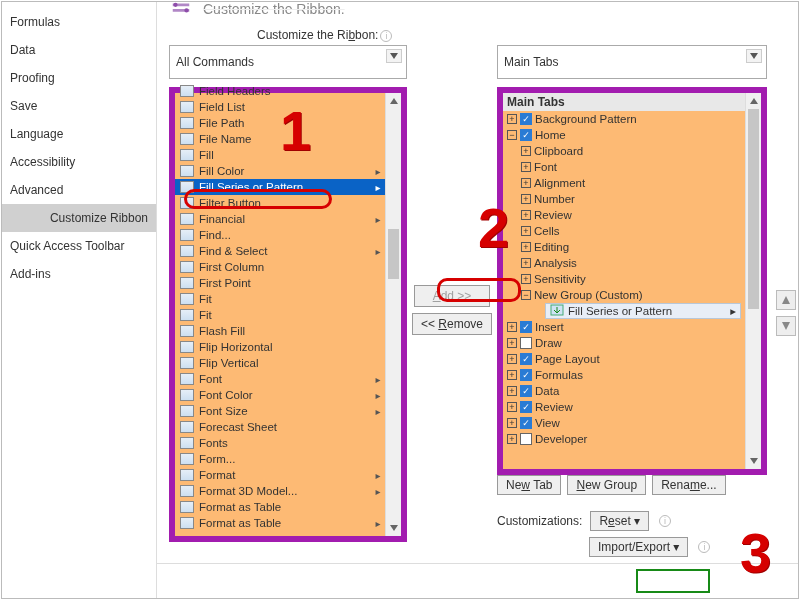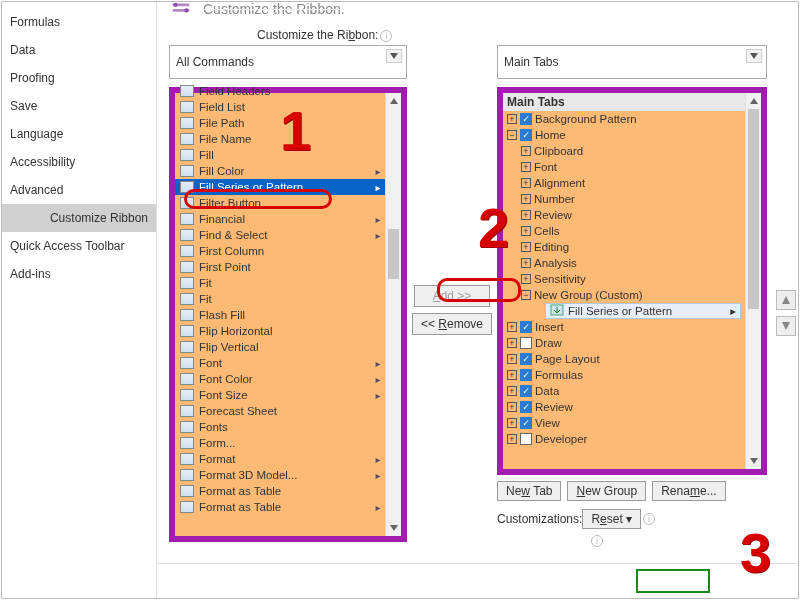--- a/index.html
+++ b/index.html
@@ -142,21 +142,21 @@
   .box { width: 10px; height: 10px; border: 1px solid #555; display: inline-flex; align-items:center; justify-content:center; font-size: 9px; line-height: 9px;}
   .chk { width: 12px; height: 12px; border: 1px solid #666; background:#fff; display:inline-flex;align-items:center;justify-content:center;}
   .chk.on { background:#2a7bd4; border-color:#2a7bd4; }
   .chk.on::after{ content:"✓"; color:#fff; font-size:9px; }
   .selrow {
     background: #e8eef7; border: 1px solid #b8c7d8;
     display: flex; align-items: center; gap: 4px;
     height: 16px; font-size: 11.5px; padding-left: 4px;
     margin-right: 4px;
   }
-  .belowtree { margin-top: 6px; display:flex; gap:6px; }
+  .belowtree { display:flex; gap:6px; }
   .sbtn {
     border: 1px solid #999; background: #efefef;
     padding: 2px 8px; font-size: 12px; cursor: pointer;
   }
   .right-col { display: flex; flex-direction: column; }
   .updown { position: absolute; right: 2px; top: 288px; display:flex; flex-direction:column; gap:6px;}
   .sqbtn { width:20px;height:20px;border:1px solid #bbb;background:#eee;display:flex;align-items:center;justify-content:center;}
   .footer {
     position: absolute; right: 14px; bottom: 6px;
     display: flex; gap: 6px;
@@ -293,20 +293,26 @@
               <span class="ico">
                 <span class="ic"></span>
               </span>
               <span>Financial</span>
               <span class="expand">▸</span>
             </div>
             <div class="litem">
               <span class="ico">
                 <span class="ic"></span>
               </span>
+              <span>Find...</span>
+            </div>
+            <div class="litem">
+              <span class="ico">
+                <span class="ic"></span>
+              </span>
               <span>Find &amp; Select</span>
               <span class="expand">▸</span>
             </div>
             <div class="litem">
               <span class="ico">
                 <span class="ic"></span>
               </span>
               <span>First Column</span>
             </div>
             <div class="litem">
@@ -553,26 +559,27 @@
                   <polygon points="0,0 8,0 4,6" fill="#666"></polygon>
                 </svg>
               </div>
           </div>
         </div>
         <div class="belowtree">
           <div class="sbtn">Ne<span class="u">w</span> Tab</div>
           <div class="sbtn"><span class="u">N</span>ew Group</div>
           <div class="sbtn">Rena<span class="u">m</span>e...</div>
         </div>
-        <div style="margin-top:8px;display:flex;align-items:center;gap:0">
+        <div style="margin-top:16px;display:flex;align-items:center;gap:8px">
           <span>Customizations:</span>
           <div class="sbtn">R<span class="u">e</span>set ▾</div>
           <span class="info">i</span>
         </div>
         <div style="margin-top:6px;display:flex;align-items:center;gap:8px;margin-left:92px">
+          <div class="sbtn">Import/Export ▾</div>
           <span class="info">i</span>
         </div>
       </div>
     </div>
 
     <div class="updown">
       <div class="sqbtn">
           <svg width="8" height="8">
             <polygon points="4,0 8,8 0,8" fill="#888"></polygon>
           </svg>

